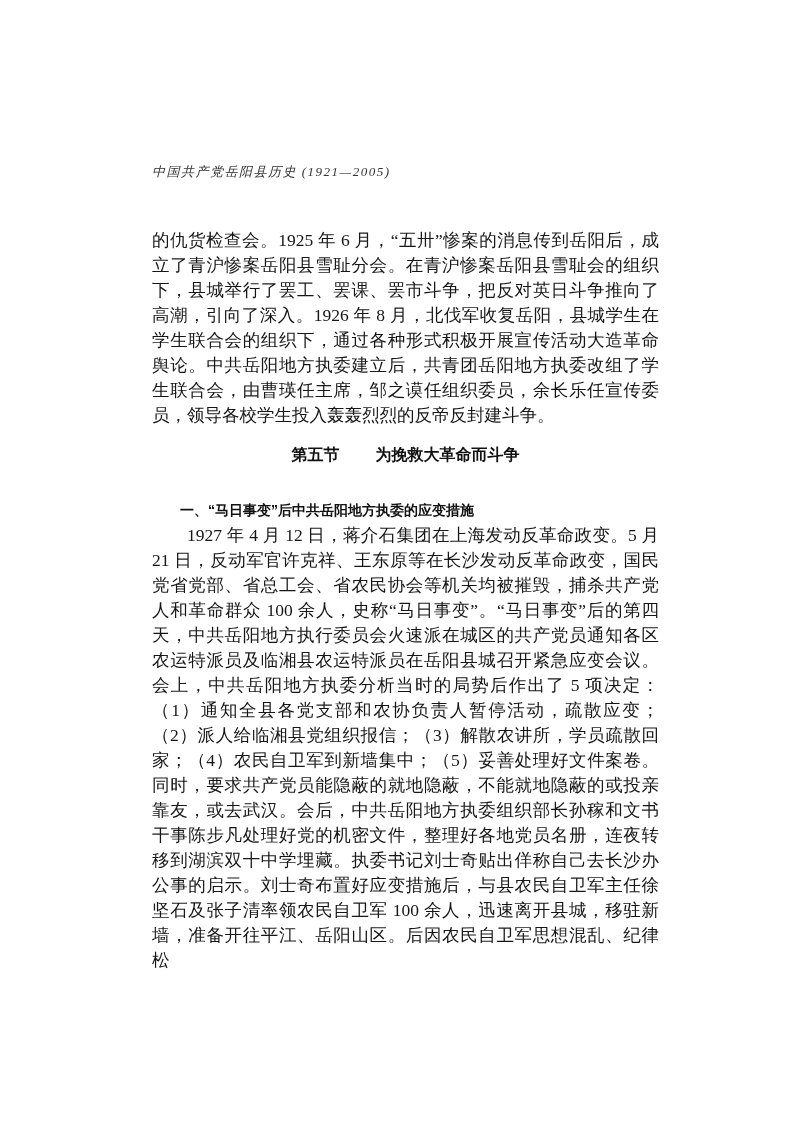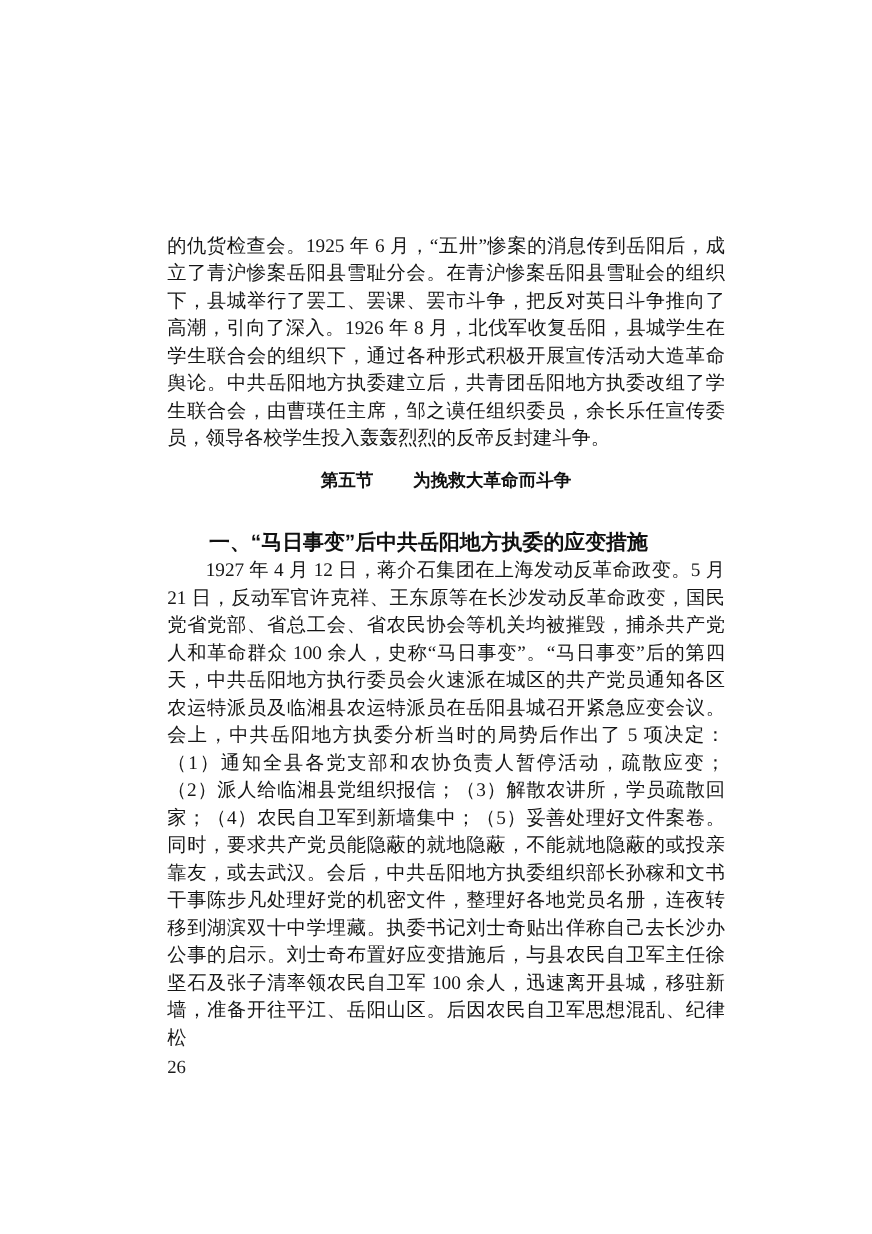--- a/index.html
+++ b/index.html
@@ -51,46 +51,46 @@
     margin: 14px 0 30px 0;
     color: #111111;
   }
   .heading-gap {
     display: inline-block;
     width: 36px;
   }
   .subsection-heading {
     font-family: "Liberation Sans", "DejaVu Sans", sans-serif;
     font-weight: bold;
-    font-size: 19px;
+    font-size: 14px;
     line-height: 25px;
     text-indent: 2em;
     margin: 0;
     color: #111111;
   }
   .page-number {
     font-size: 17px;
     line-height: 22px;
     margin-top: 3px;
     color: #1c1c1c;
   }
 </style>
 </head>
 <body>
 
 <div class="page">
 
+  <div class="running-header">中国共产党岳阳县历史 (1921—2005)</div>
 
   <div class="body-text">
 
     <p class="para no-indent">的仇货检查会。1925 年 6 月，“五卅”惨案的消息传到岳阳后，成立了青沪惨案岳阳县雪耻分会。在青沪惨案岳阳县雪耻会的组织下，县城举行了罢工、罢课、罢市斗争，把反对英日斗争推向了高潮，引向了深入。1926 年 8 月，北伐军收复岳阳，县城学生在学生联合会的组织下，通过各种形式积极开展宣传活动大造革命舆论。中共岳阳地方执委建立后，共青团岳阳地方执委改组了学生联合会，由曹瑛任主席，邹之谟任组织委员，余长乐任宣传委员，领导各校学生投入轰轰烈烈的反帝反封建斗争。</p>
 
 
     <h2 class="section-heading"><span>第五节</span><span class="heading-gap"></span><span>为挽救大革命而斗争</span></h2>
 
     <h3 class="subsection-heading">一、“马日事变”后中共岳阳地方执委的应变措施</h3>
 
     <p class="para">1927 年 4 月 12 日，蒋介石集团在上海发动反革命政变。5 月 21 日，反动军官许克祥、王东原等在长沙发动反革命政变，国民党省党部、省总工会、省农民协会等机关均被摧毁，捕杀共产党人和革命群众 100 余人，史称“马日事变”。“马日事变”后的第四天，中共岳阳地方执行委员会火速派在城区的共产党员通知各区农运特派员及临湘县农运特派员在岳阳县城召开紧急应变会议。会上，中共岳阳地方执委分析当时的局势后作出了 5 项决定：（1）通知全县各党支部和农协负责人暂停活动，疏散应变；（2）派人给临湘县党组织报信；（3）解散农讲所，学员疏散回家；（4）农民自卫军到新墙集中；（5）妥善处理好文件案卷。同时，要求共产党员能隐蔽的就地隐蔽，不能就地隐蔽的或投亲靠友，或去武汉。会后，中共岳阳地方执委组织部长孙稼和文书干事陈步凡处理好党的机密文件，整理好各地党员名册，连夜转移到湖滨双十中学埋藏。执委书记刘士奇贴出佯称自己去长沙办公事的启示。刘士奇布置好应变措施后，与县农民自卫军主任徐坚石及张子清率领农民自卫军 100 余人，迅速离开县城，移驻新墙，准备开往平江、岳阳山区。后因农民自卫军思想混乱、纪律松</p>
 
-    <div class="page-number">26</div>
 
   </div>
 </div>
 
 </body></html>

